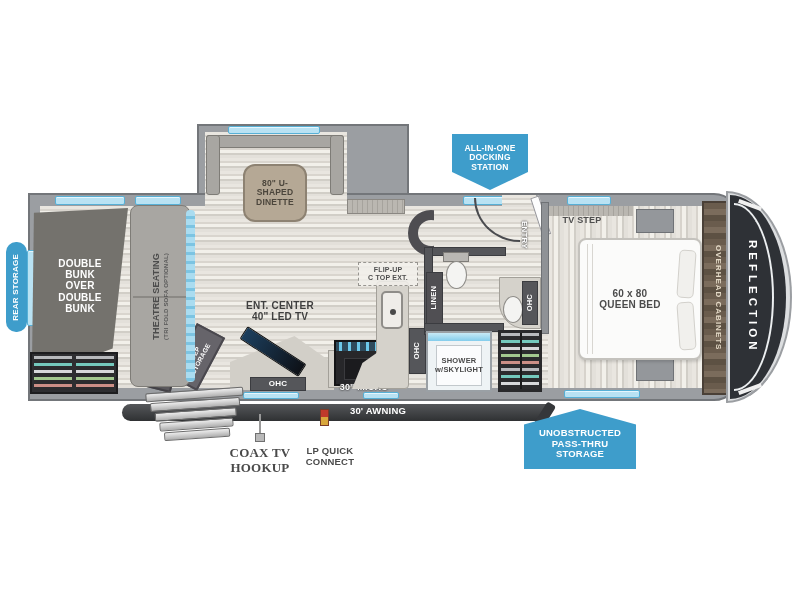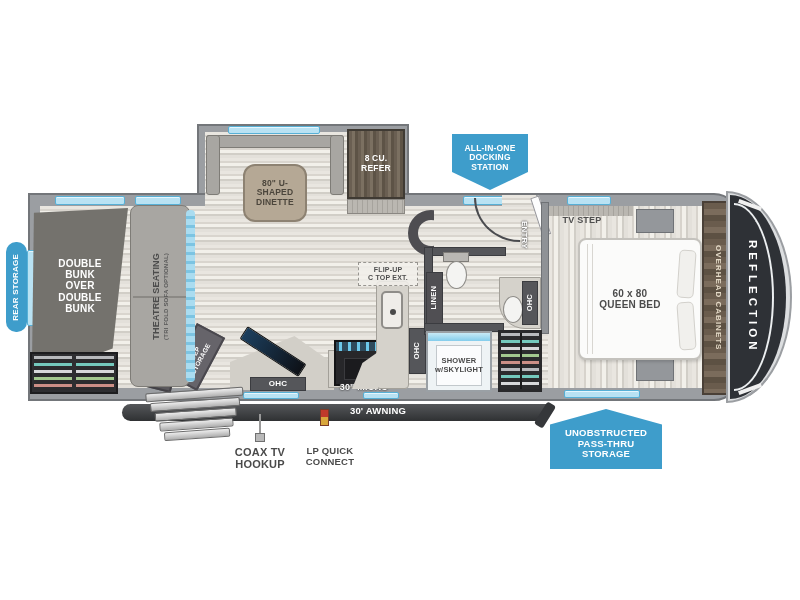--- a/index.html
+++ b/index.html
@@ -83,24 +83,20 @@
   </div>
 
   <div class="abs sofa" style="left:206px;top:135px;width:138px;height:13px;"></div>
   <div class="abs sofa" style="left:206px;top:135px;width:14px;height:60px;"></div>
   <div class="abs sofa" style="left:330px;top:135px;width:14px;height:60px;"></div>
   <div class="abs flex" style="left:243px;top:164px;width:64px;height:58px;background:#b5a895;border:2px solid #8d8272;border-radius:12px;box-sizing:border-box;">
     <div class="lbl" style="font-size:8.5px;color:#4c463c;">80" U-SHAPED
 DINETTE</div>
   </div>
 
-  <div class="abs flex woodv" style="left:347px;top:129px;width:58px;height:70px;border:2px solid #3f3a33;box-sizing:border-box;">
-    <div class="lbl white" style="font-size:8.5px;">8 CU.
-REFER</div>
-  </div>
   <div class="abs hatch" style="left:347px;top:199px;width:58px;height:15px;border:1px solid #8a8782;box-sizing:border-box;"></div>
 
   <div class="abs badge lbl" style="left:452px;top:134px;width:76px;height:56px;font-size:8.5px;padding-bottom:8px;box-sizing:border-box;
               clip-path:polygon(0 0,100% 0,100% 68%,50% 100%,0 68%);">ALL-IN-ONE
 DOCKING
 STATION</div>
 
   <div class="abs floor-h" style="left:502px;top:195px;width:34px;height:12px;"></div>
   <div class="abs" style="left:474px;top:198px;width:46px;height:44px;border-left:2px solid #4a4b4f;border-bottom:2px solid #4a4b4f;border-radius:0 0 0 100%;box-sizing:border-box;"></div>
   <div class="abs" style="left:530px;top:197px;width:7px;height:38px;background:#fdfdfd;border:1px solid #96969a;transform:rotate(-18deg);transform-origin:top center;"></div>
@@ -109,20 +105,22 @@
   </div>
 
   <div class="abs" style="left:408px;top:210px;width:26px;height:50px;overflow:hidden;">
     <div class="abs" style="left:0;top:0;width:46px;height:46px;border:10px solid #4e4d51;border-radius:50%;box-sizing:border-box;"></div>
   </div>
 
   <div class="abs" style="left:230px;top:336px;width:104px;height:54px;background:#d2cfc8;
               clip-path:polygon(0% 48%,62% 0%,100% 52%,100% 100%,0% 100%);"></div>
   <div class="abs" style="left:238px;top:344px;width:68px;height:13px;border-radius:2px;transform:rotate(33deg);
               background:linear-gradient(90deg,#1c3f5e,#0e1117);border:1px solid #0a0c0e;"></div>
+  <div class="abs lbl" style="left:226px;top:300px;width:108px;font-size:10px;color:#3f3f3f;">ENT. CENTER
+40" LED TV</div>
   <div class="abs darkwall flex" style="left:250px;top:377px;width:56px;height:14px;">
     <div class="lbl white" style="font-size:8px;">OHC</div>
   </div>
 
   <div class="abs counter" style="left:328px;top:350px;width:52px;height:38px;"></div>
   <div class="abs" style="left:334px;top:340px;width:46px;height:46px;background:#27272a;border:2px solid #141416;box-sizing:border-box;">
     <div class="abs" style="left:0;top:0;width:100%;height:9px;background:repeating-linear-gradient(90deg,#2e4a5c 0 3px,#6cc8ea 3px 6px,#2e4a5c 6px 9px);"></div>
     <div class="abs" style="left:8px;top:16px;width:26px;height:20px;background:#1b1b1e;border:1px solid #3a3a3e;"></div>
   </div>
   <div class="abs lbl white" style="left:326px;top:382px;width:76px;font-size:9px;text-shadow:0 0 2px #3a3a3a,0 0 2px #3a3a3a;">30" MICRO</div>
@@ -201,28 +199,28 @@
   <div class="abs" style="left:146px;top:390px;width:100px;height:56px;transform:rotate(-4deg);">
     <div style="width:98px;height:9px;margin:0 auto 1px;background:linear-gradient(#ededed,#adadad);border:1px solid #6b6b6b;border-radius:2px;box-sizing:border-box;"></div>
     <div style="width:90px;height:9px;margin:0 auto 1px;background:linear-gradient(#ededed,#adadad);border:1px solid #6b6b6b;border-radius:2px;box-sizing:border-box;"></div>
     <div style="width:82px;height:9px;margin:0 auto 1px;background:linear-gradient(#ededed,#adadad);border:1px solid #6b6b6b;border-radius:2px;box-sizing:border-box;"></div>
     <div style="width:74px;height:9px;margin:0 auto 1px;background:linear-gradient(#ededed,#adadad);border:1px solid #6b6b6b;border-radius:2px;box-sizing:border-box;"></div>
     <div style="width:66px;height:9px;margin:0 auto 1px;background:linear-gradient(#ededed,#adadad);border:1px solid #6b6b6b;border-radius:2px;box-sizing:border-box;"></div>
   </div>
 
   <div class="abs" style="left:259px;top:414px;width:2px;height:20px;background:#999;"></div>
   <div class="abs" style="left:255px;top:433px;width:10px;height:9px;background:#b9b9b9;border:1px solid #707070;box-sizing:border-box;"></div>
-  <div class="abs lbl" style="left:226px;top:446px;width:68px;font-size:11px;color:#4a4a4a;">COAX TV
+  <div class="abs lbl" style="left:226px;top:446px;width:68px;font-size:13px;color:#4a4a4a;font-family:Liberation Serif, serif;">COAX TV
 HOOKUP</div>
 
   <div class="abs" style="left:320px;top:409px;width:9px;height:17px;border:1px solid #7a3a28;box-sizing:border-box;">
     <div style="width:100%;height:45%;background:#c0392b;"></div>
     <div style="width:100%;height:55%;background:#d9a73c;"></div>
   </div>
   <div class="abs lbl" style="left:294px;top:446px;width:72px;font-size:9.5px;color:#4a4a4a;">LP QUICK
 CONNECT</div>
 
-  <div class="abs badge lbl" style="left:550px;top:409px;width:112px;height:60px;font-size:9.5px;padding-top:10px;box-sizing:border-box;
+  <div class="abs badge lbl" style="left:524px;top:409px;width:112px;height:60px;font-size:9.5px;padding-top:10px;box-sizing:border-box;
               clip-path:polygon(50% 0,100% 26%,100% 100%,0 100%,0 26%);">UNOBSTRUCTED
 PASS-THRU
 STORAGE</div>
 
 </div>
 
 </body></html>

